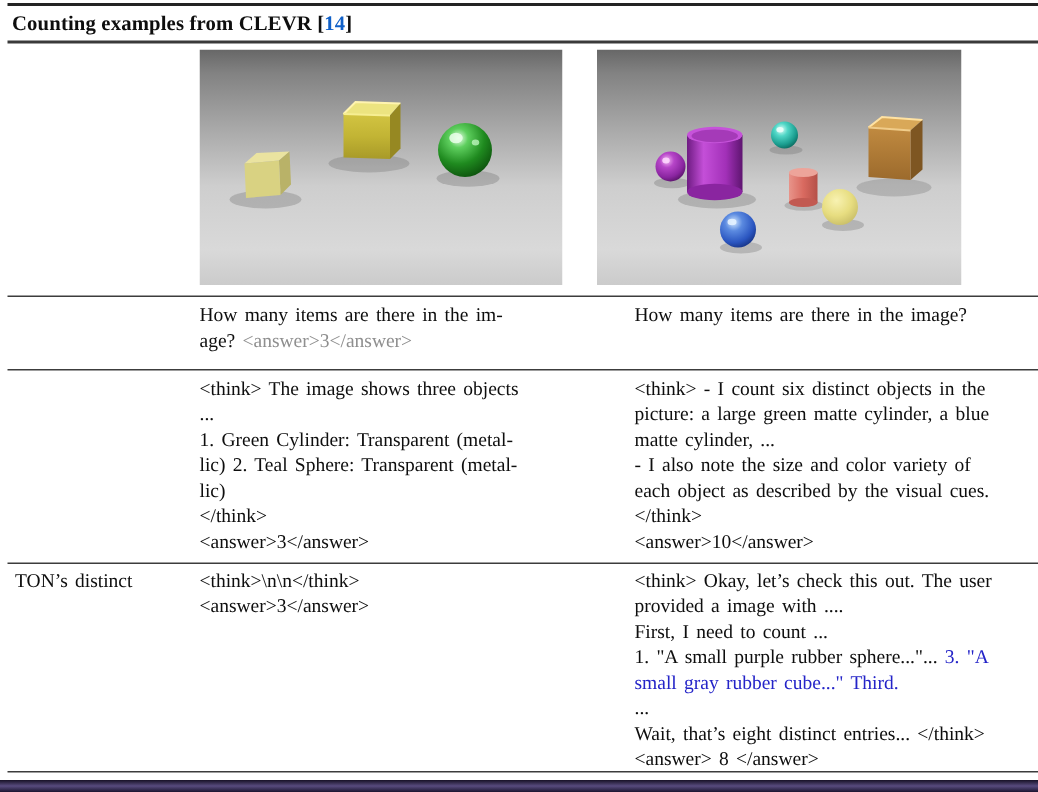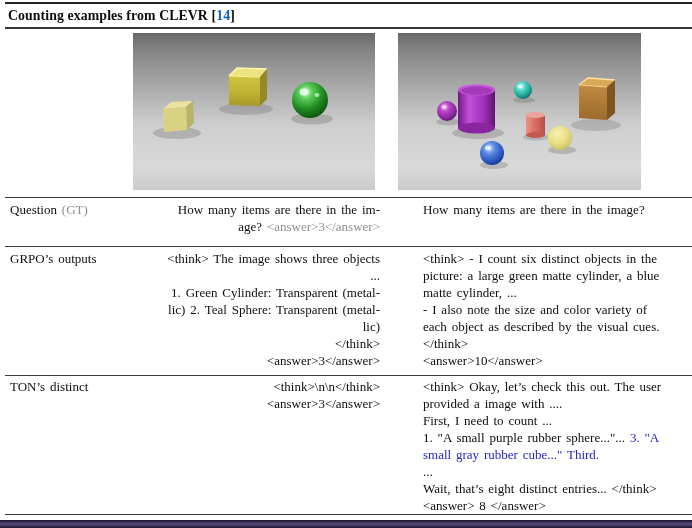--- a/index.html
+++ b/index.html
@@ -20,21 +20,21 @@
   }
   .title{
     position:absolute;top:8px;left:8px;right:8px;
     font-weight:bold;font-size:13.8px;letter-spacing:.1px;
   }
   .cell{
     position:absolute;font-size:13px;line-height:17px;
     white-space:pre-wrap;word-spacing:1.6px;
   }
   .label-cell{left:10px;width:118px;}
-  .colL{left:122px;width:258px;text-align:right;}
+  .colL{left:133px;width:258px;}
   .colR{left:399px;width:292px;margin-left:24px;}
   .cell-q{top:201px;}
   .cell-g{top:250px;}
   .cell-t{top:378px;}
   .c-gray{color:#8f8f8f;}
   .c-blue{color:#2424c8;}
   .c-cite{color:#1060c8;}
   .scene{position:absolute;top:33px;height:157px;}
   .scene-left{left:133px;width:242px;}
   .scene-right{left:398px;width:243px;}
@@ -187,29 +187,27 @@
         <polyline points="181,52 190,45 217,47" fill="none" stroke="#ffe2a2" stroke-width="1.4"></polyline>
         <polygon points="209,54 217,47 217,80 209,87" fill="#7e5622"></polygon>
         <polygon points="181,52 209,54 209,87 181,85" fill="url(#brownF)"></polygon>
         <line x1="181" y1="52" x2="209" y2="54" stroke="#f0cc8a" stroke-width="1.2"></line>
       </g>
     </svg>
   </div>
 
   <div class="rule rule-r1"></div>
 
-  <div class="cell label-cell cell-q"><span>Question </span><span class="c-gray">(GT)</span></div>
   <div class="cell colL cell-q"><span>How many items are there in the im-
 age? </span><span class="c-gray">&lt;answer&gt;3&lt;/answer&gt;</span></div>
   <div class="cell colR cell-q"><span>How many items are there in the image?
 </span></div>
 
   <div class="rule rule-r2"></div>
 
-  <div class="cell label-cell cell-g"><span>GRPO’s outputs</span></div>
   <div class="cell colL cell-g"><span>&lt;think&gt; The image shows three objects
 ...
 1. Green Cylinder: Transparent (metal-
 lic) 2. Teal Sphere: Transparent (metal-
 lic)
 &lt;/think&gt;
 &lt;answer&gt;3&lt;/answer&gt;</span></div>
   <div class="cell colR cell-g"><span>&lt;think&gt; - I count six distinct objects in the
 picture: a large green matte cylinder, a blue
 matte cylinder, ...

